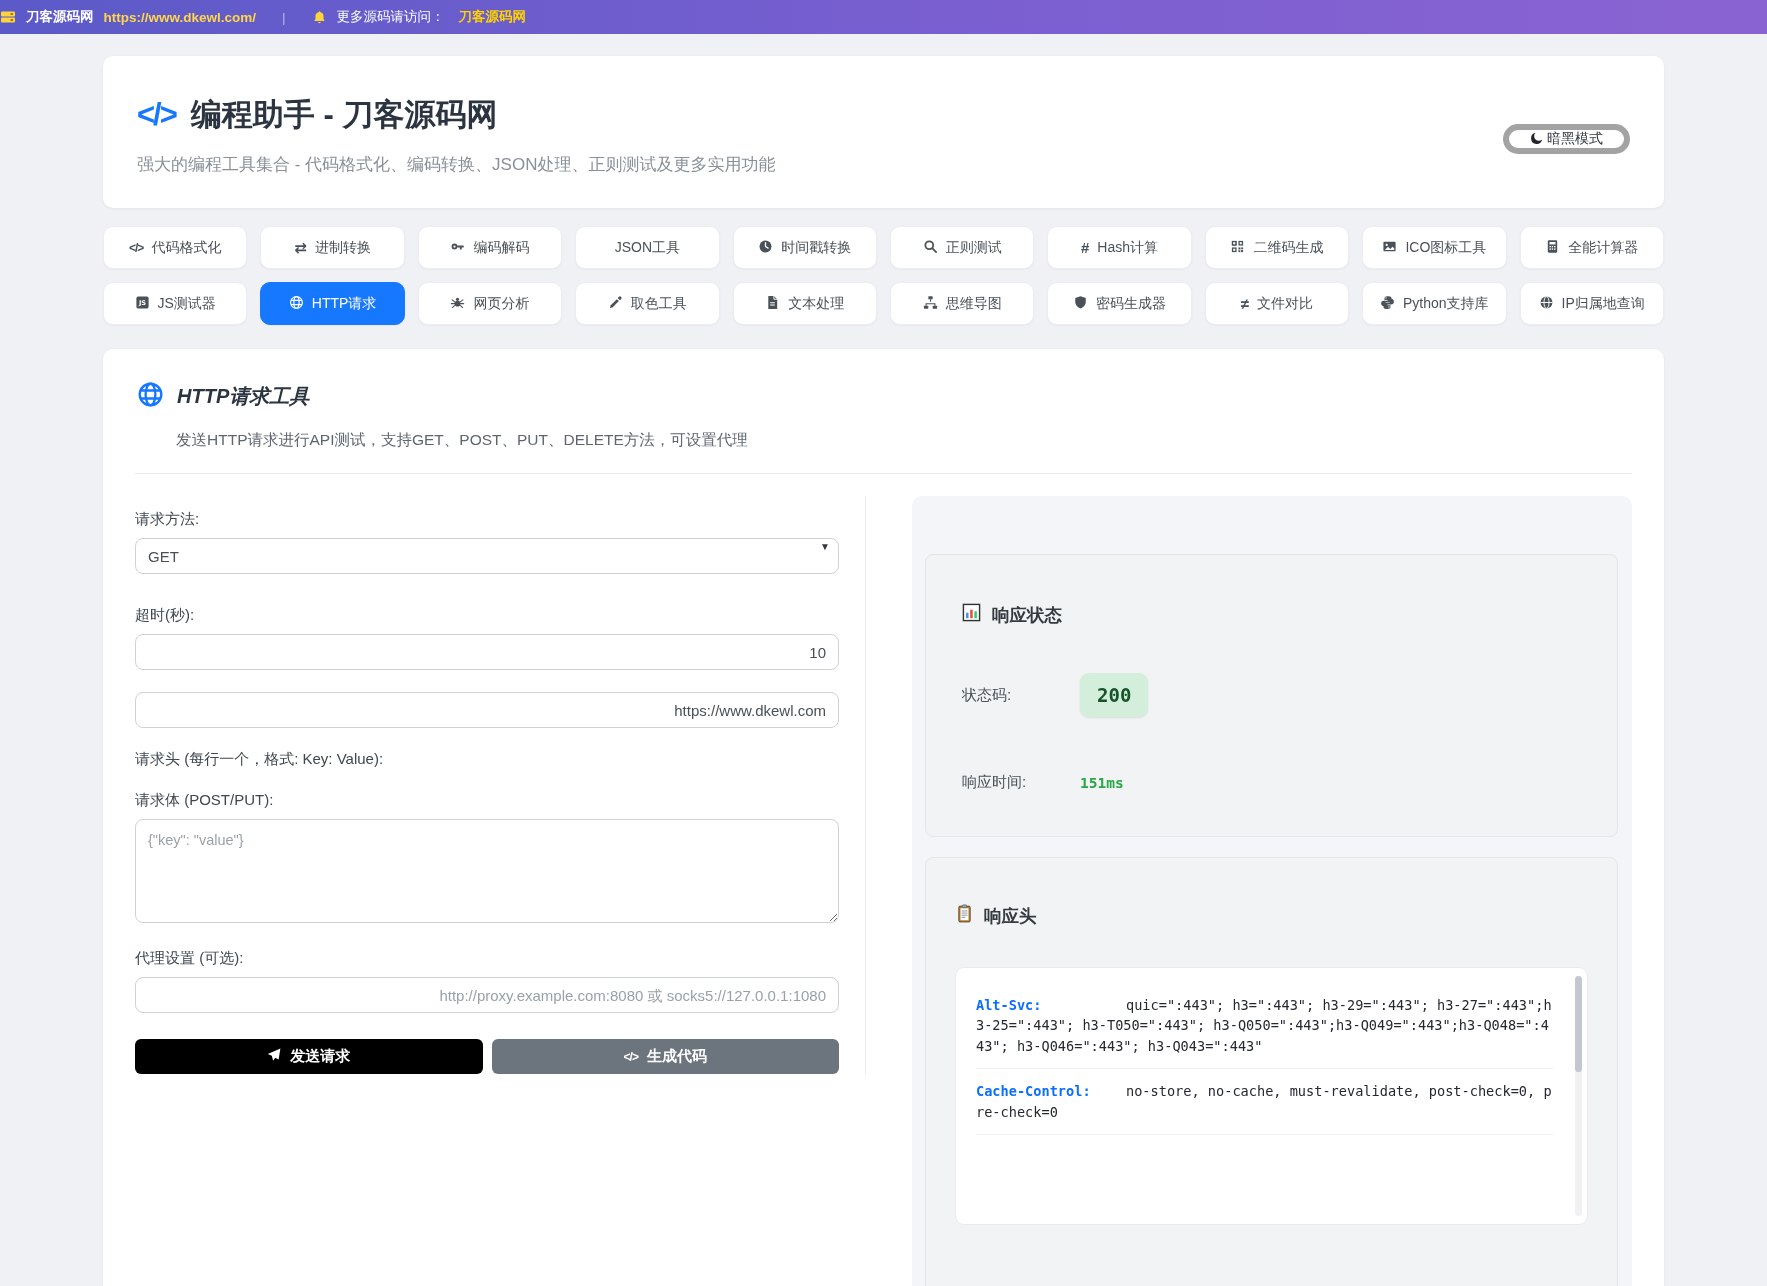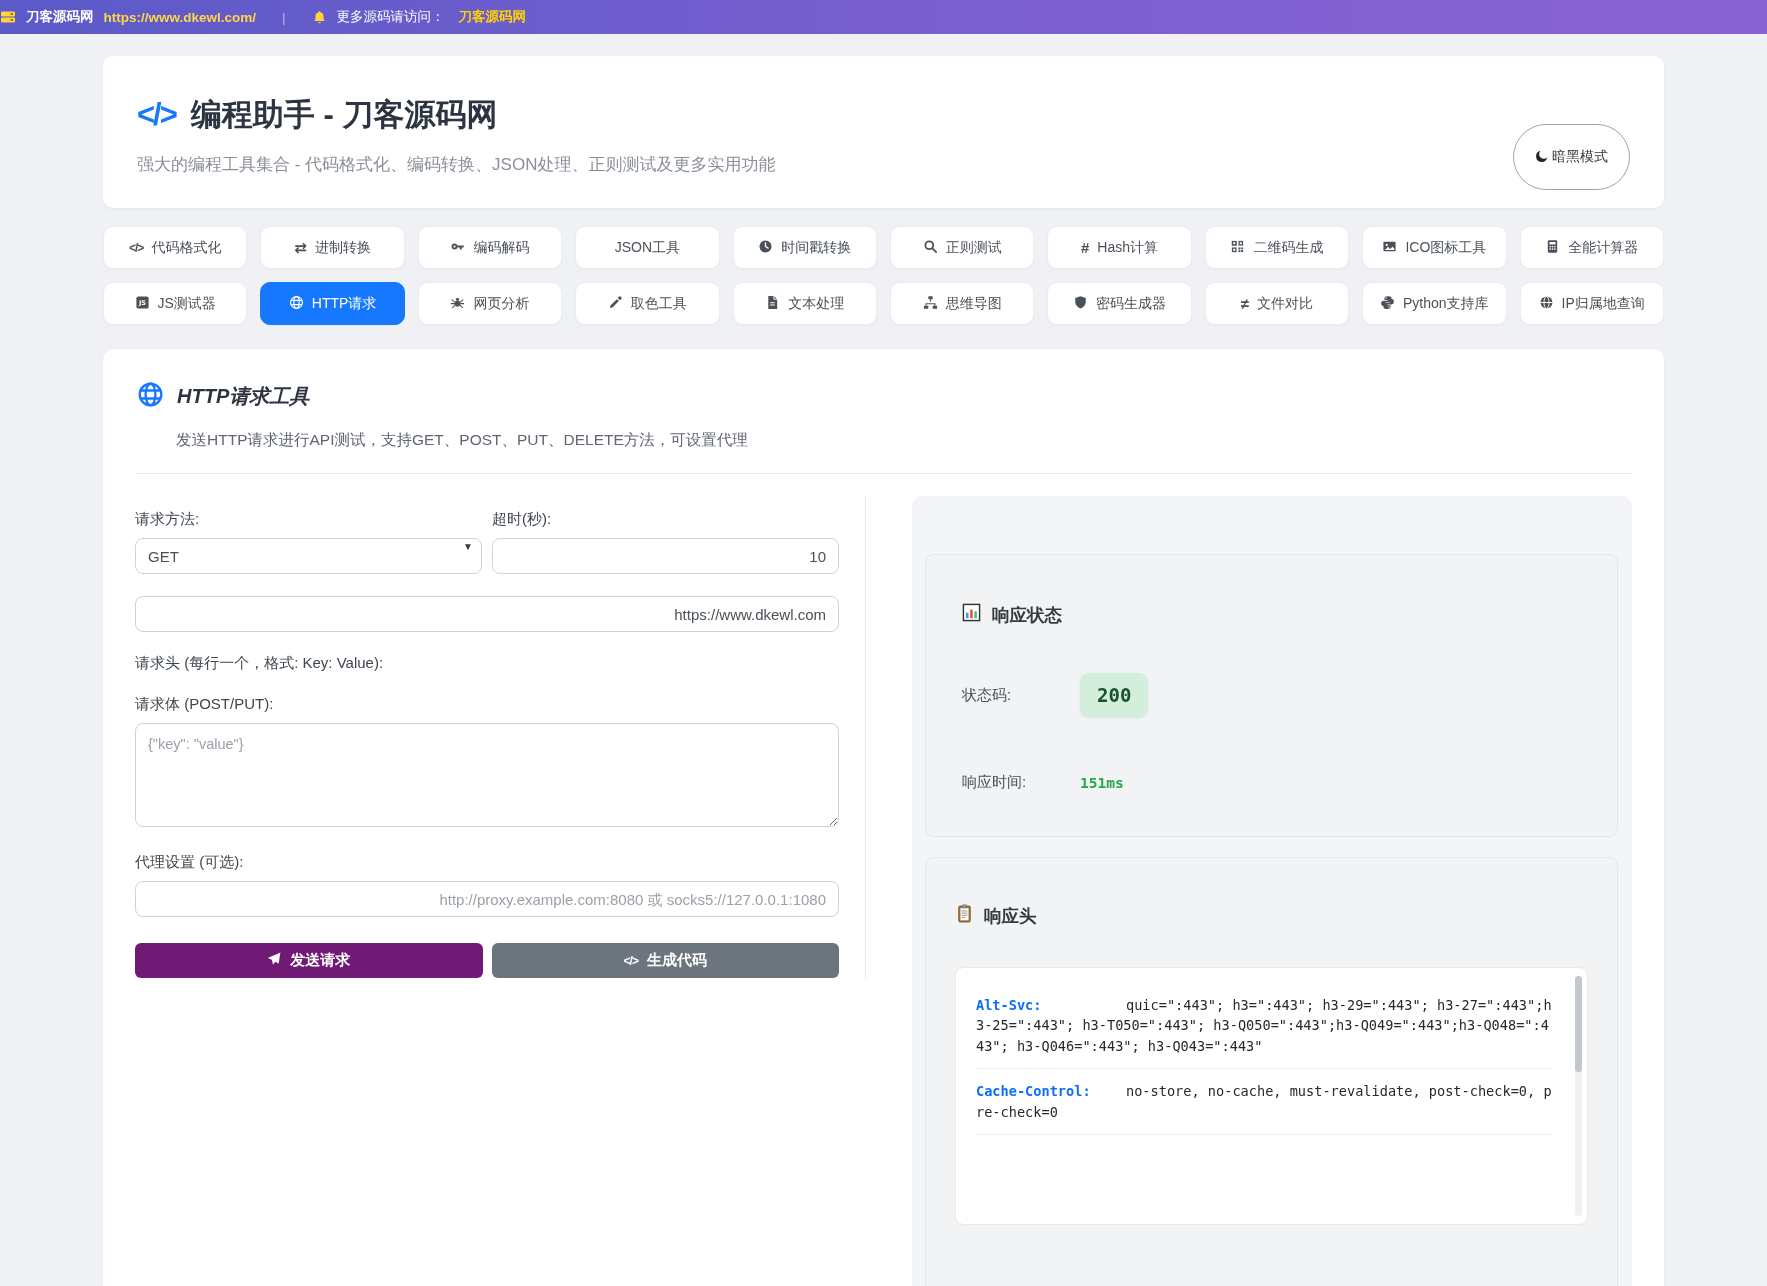--- a/index.html
+++ b/index.html
@@ -21,21 +21,21 @@
   .container { width:1561px; margin:22px auto 0; }
   .card { background:#fff; border-radius:10px; box-shadow:0 1px 3px rgba(20,30,60,.06); }
 
   
   .header-card { padding:38px 34px 32px; position:relative; }
   .title-row { display:flex; align-items:center; gap:15px; }
   .logo-glyph { color:#1677ff; font-size:31px; font-weight:800; letter-spacing:-2px; }
   .page-title { font-size:31px; font-weight:800; color:#2b3440; }
   .page-subtitle { margin-top:17px; font-size:17px; color:#8a9099; }
   .darkmode-btn { position:absolute; right:34px; top:68px; display:flex; align-items:center; gap:3px;
-    padding:23px 21px; background:#fff; border:1px solid #a3a3a3; border-radius:999px;
+    padding:0 21px; background:#fff; border:6px solid #a3a3a3; border-radius:999px;
     font-size:14px; color:#343a40; cursor:pointer; font-family:inherit; }
 
   
   .tabs { margin-top:18px; display:flex; flex-wrap:wrap; gap:13px; }
   .tab { width:calc((100% - 117px)/10); height:43px; display:flex; align-items:center; justify-content:center;
     gap:8px; background:#fff; border:1px solid #ebedf2; border-radius:10px; font-size:14px; color:#4a5158;
     box-shadow:0 1px 2px rgba(20,30,60,.04); cursor:pointer; white-space:nowrap; }
   .tab svg, .tab .glyph-icon { flex:none; color:#4a5158; }
   .glyph-icon { font-size:15px; font-weight:700; line-height:1; }
   .code-glyph { font-size:12px; font-weight:800; letter-spacing:-1px; }
@@ -49,37 +49,37 @@
   .tool-subtitle { margin:18px 0 0 41px; font-size:15.5px; color:#5f6670; }
   .tool-divider { margin-top:22px; border-bottom:1px solid #e9ecef; }
 
   .cols { display:flex; margin-top:22px; align-items:flex-start; }
   .left-col { width:731px; padding-right:26px; border-right:1px solid #e9ecef; padding-top:14px; }
   .right-col { flex:1; padding-left:46px; }
 
   
   .fgroup { margin-bottom:22px; }
   .fgroup label { display:block; font-size:15px; color:#3f474f; margin-bottom:9px; }
-  .frow { display:flex; gap:10px; }
+  .frow { display:flex; gap:10px;flex-direction:column; }
   .frow .fcol { flex:1; }
   .tin, .tsel, textarea { width:100%; border:1px solid #cdd3d9; border-radius:8px; background:#fff;
     font-size:15px; color:#495057; font-family:inherit; outline:none; }
   .tin { height:36px; padding:0 12px;text-align:right; }
   .selwrap { position:relative; }
   .tsel { height:36px; padding:0 12px; appearance:none; -webkit-appearance:none; }
   .sel-arrow { position:absolute; right:9px; top:3px; font-size:10px; color:#343a40; pointer-events:none; }
   textarea { padding:9px 12px; font-size:14.5px; line-height:1.55; resize:vertical; }
   .ta-headers { height:98px; }
   .ta-body { height:104px; }
   ::placeholder { color:#9aa1a9; opacity:1; }
 
   .btn-row { display:flex; gap:9px; margin-top:26px; }
   .btn { flex:1; height:35px; border:none; border-radius:6px; font-size:15px; font-weight:700;
     display:flex; align-items:center; justify-content:center; gap:9px; color:#fff; cursor:pointer; font-family:inherit; }
-  .btn-send { background:#701a75; }
+  .btn-send { background:#000000; }
   .btn-gen { background:#6c757d; }
   .btn .code-glyph { color:#fff; }
 
   
   .resp-outer { background:#f4f5f8; border-radius:10px; padding:58px 14px 20px 13px; min-height:870px; }
   .resp-card { background:#f1f3f5; border:1px solid #e4e7ea; border-radius:8px; }
   .resp-card-title { display:flex; align-items:center; gap:11px; font-size:17.5px; font-weight:700; color:#343a40; }
   .status-card { padding:48px 36px 44px; }
   .resp-row { display:flex; align-items:center; margin-top:46px; }
   .resp-row.time { margin-top:56px; }

